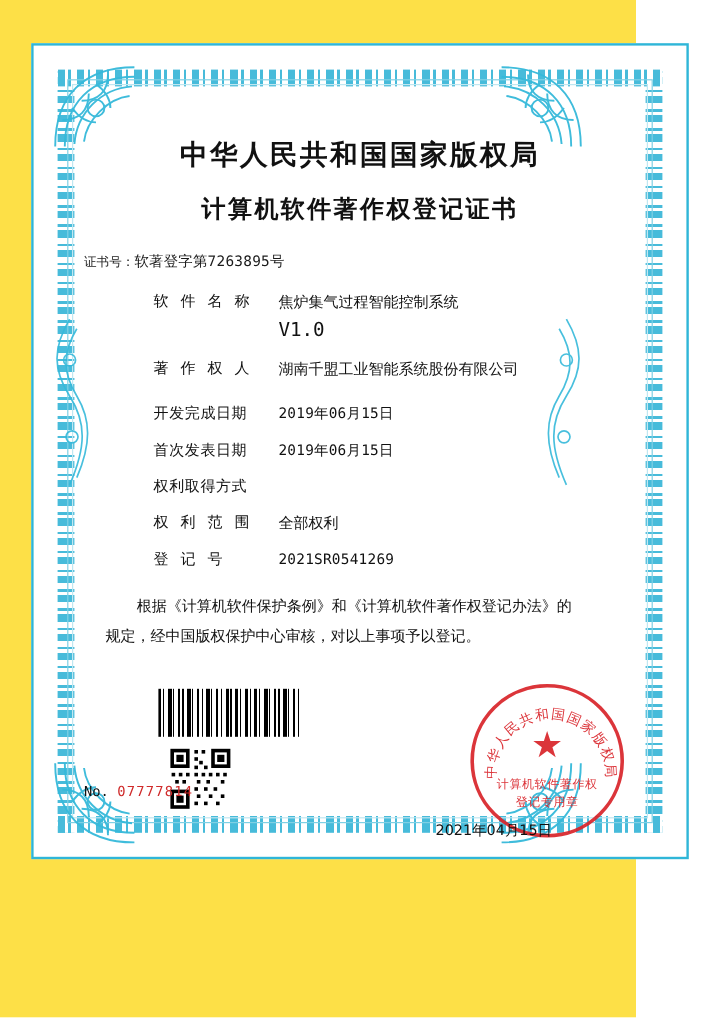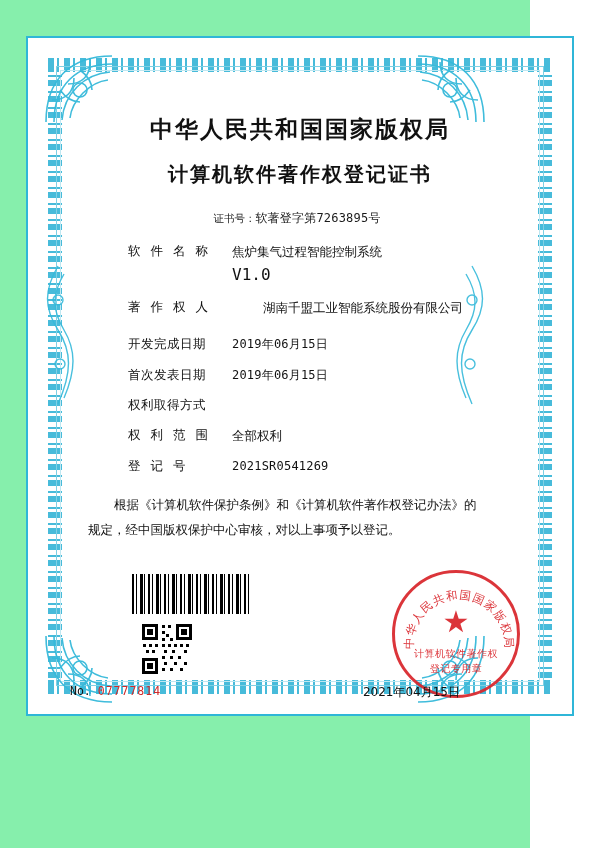--- a/index.html
+++ b/index.html
@@ -14,21 +14,21 @@
     position: relative;
     overflow: hidden;
   }
 
   
   .page {
     position: absolute;
     left: 0; top: 0;
     width: 530px;
     height: 848px;
-    background: #86efac;
+    background: #fde047;
   }
 
   
   .frame-outer {
     position: absolute;
     left: 26px; top: 36px;
     width: 548px;
     height: 680px;
     border: 2px solid #2fb6d8;
     box-sizing: border-box;
@@ -110,21 +110,21 @@
     text-align: center;
     font-family: "DejaVu Serif", serif;
     font-size: 20px;
     font-weight: bold;
     letter-spacing: 2px;
     color: #111111;
     margin-top: 16px;
   }
 
   .cert-no {
-    text-align: center;
+    text-align: left;
     font-size: 10.5px;
     color: #1a1a1a;
     margin-top: 22px;
     padding-right: 6px;
     font-family: "DejaVu Sans", sans-serif;
   }
 
   .field-block {
     margin-top: 16px;
     padding-left: 18px;
@@ -229,21 +229,21 @@
     font-size: 10px;
     font-family: "DejaVu Sans", sans-serif;
     letter-spacing: 0.5px;
   }
   .seal .seal-line1 { top: 74px; }
   .seal .seal-line2 { top: 89px; }
 
   .footer-no {
     position: absolute;
     left: 70px;
-    top: 684px;
+    top: 652px;
     font-size: 11.5px;
     font-family: "DejaVu Sans Mono", monospace;
     color: #111;
   }
   .footer-no .num { color: #cf2a2a; letter-spacing: 1px; }
   .footer-date {
     position: absolute;
     right: 70px;
     top: 684px;
     font-size: 12px;
@@ -355,21 +355,21 @@
     <div class="field-block">
 
       <div class="field-row">
         <div class="field-label">软 件 名 称</div>
         <div class="field-value">
           <span>焦炉集气过程智能控制系统</span>
           <span class="second-line">V1.0</span>
         </div>
       </div>
 
-      <div class="field-row" style="margin-top:10px;gap:31px;">
+      <div class="field-row" style="margin-top:10px;">
         <div class="field-label">著 作 权 人</div>
         <div class="field-value">湖南千盟工业智能系统股份有限公司</div>
       </div>
 
       <div class="divider-space"></div>
 
       <div class="field-row">
         <div class="field-label tight">开发完成日期</div>
         <div class="field-value mono">2019年06月15日</div>
       </div>

